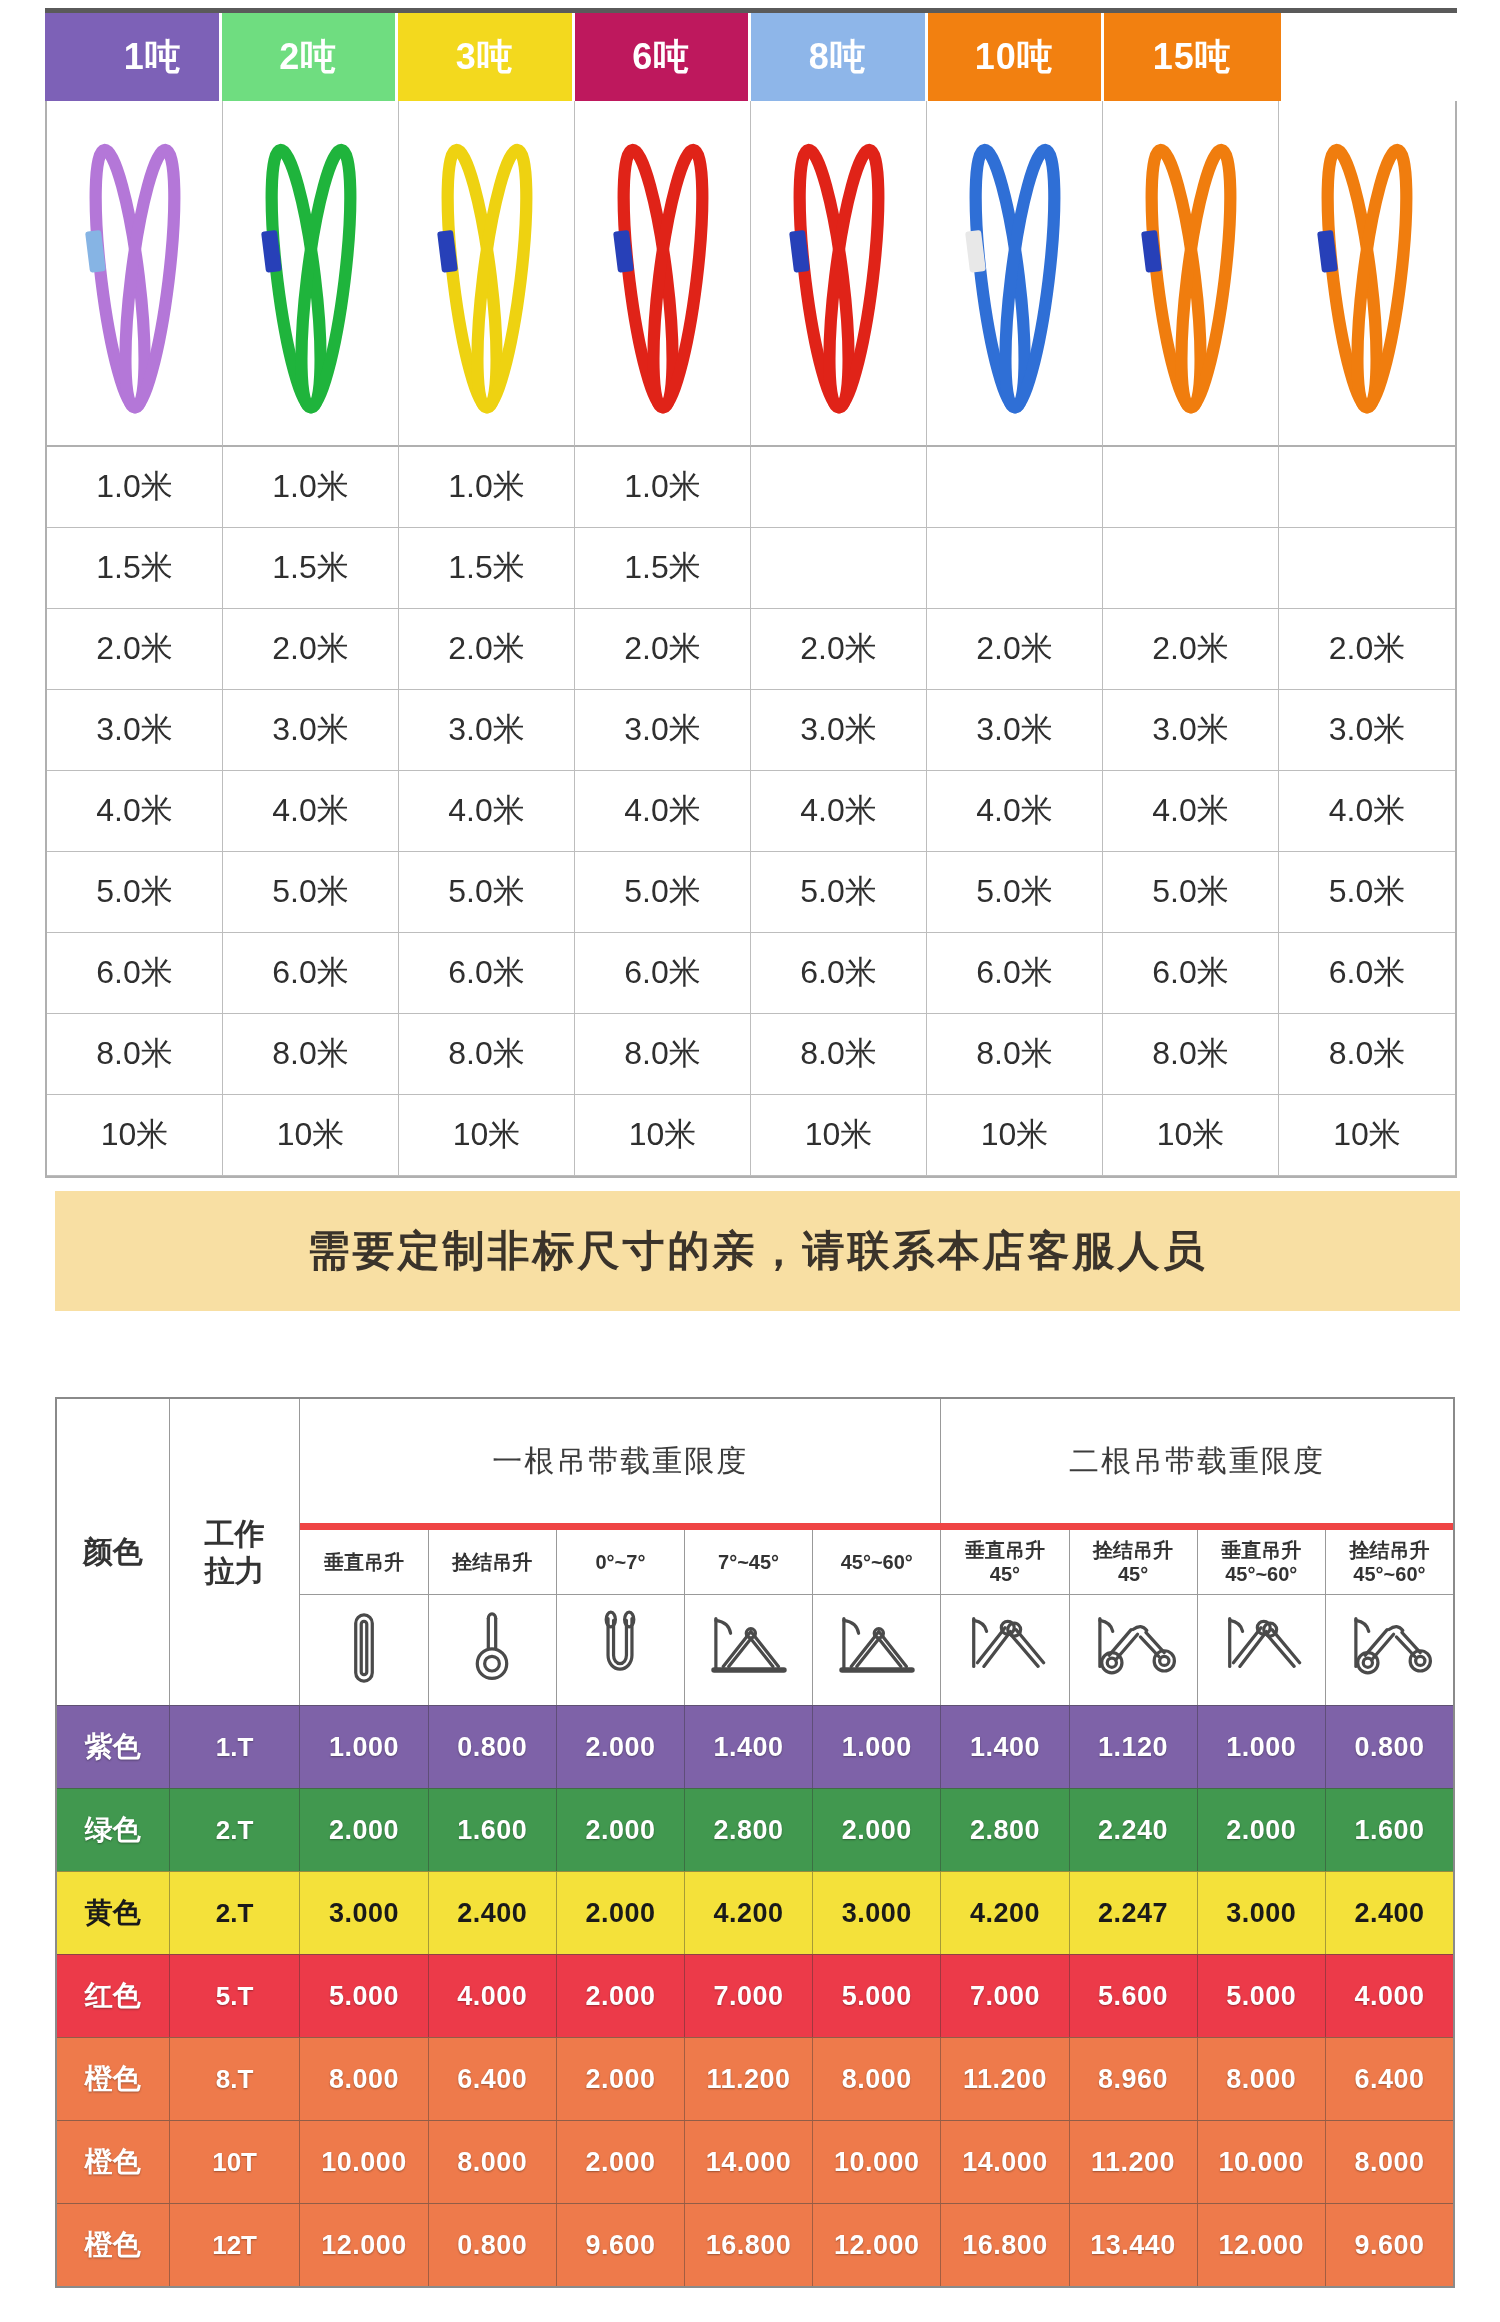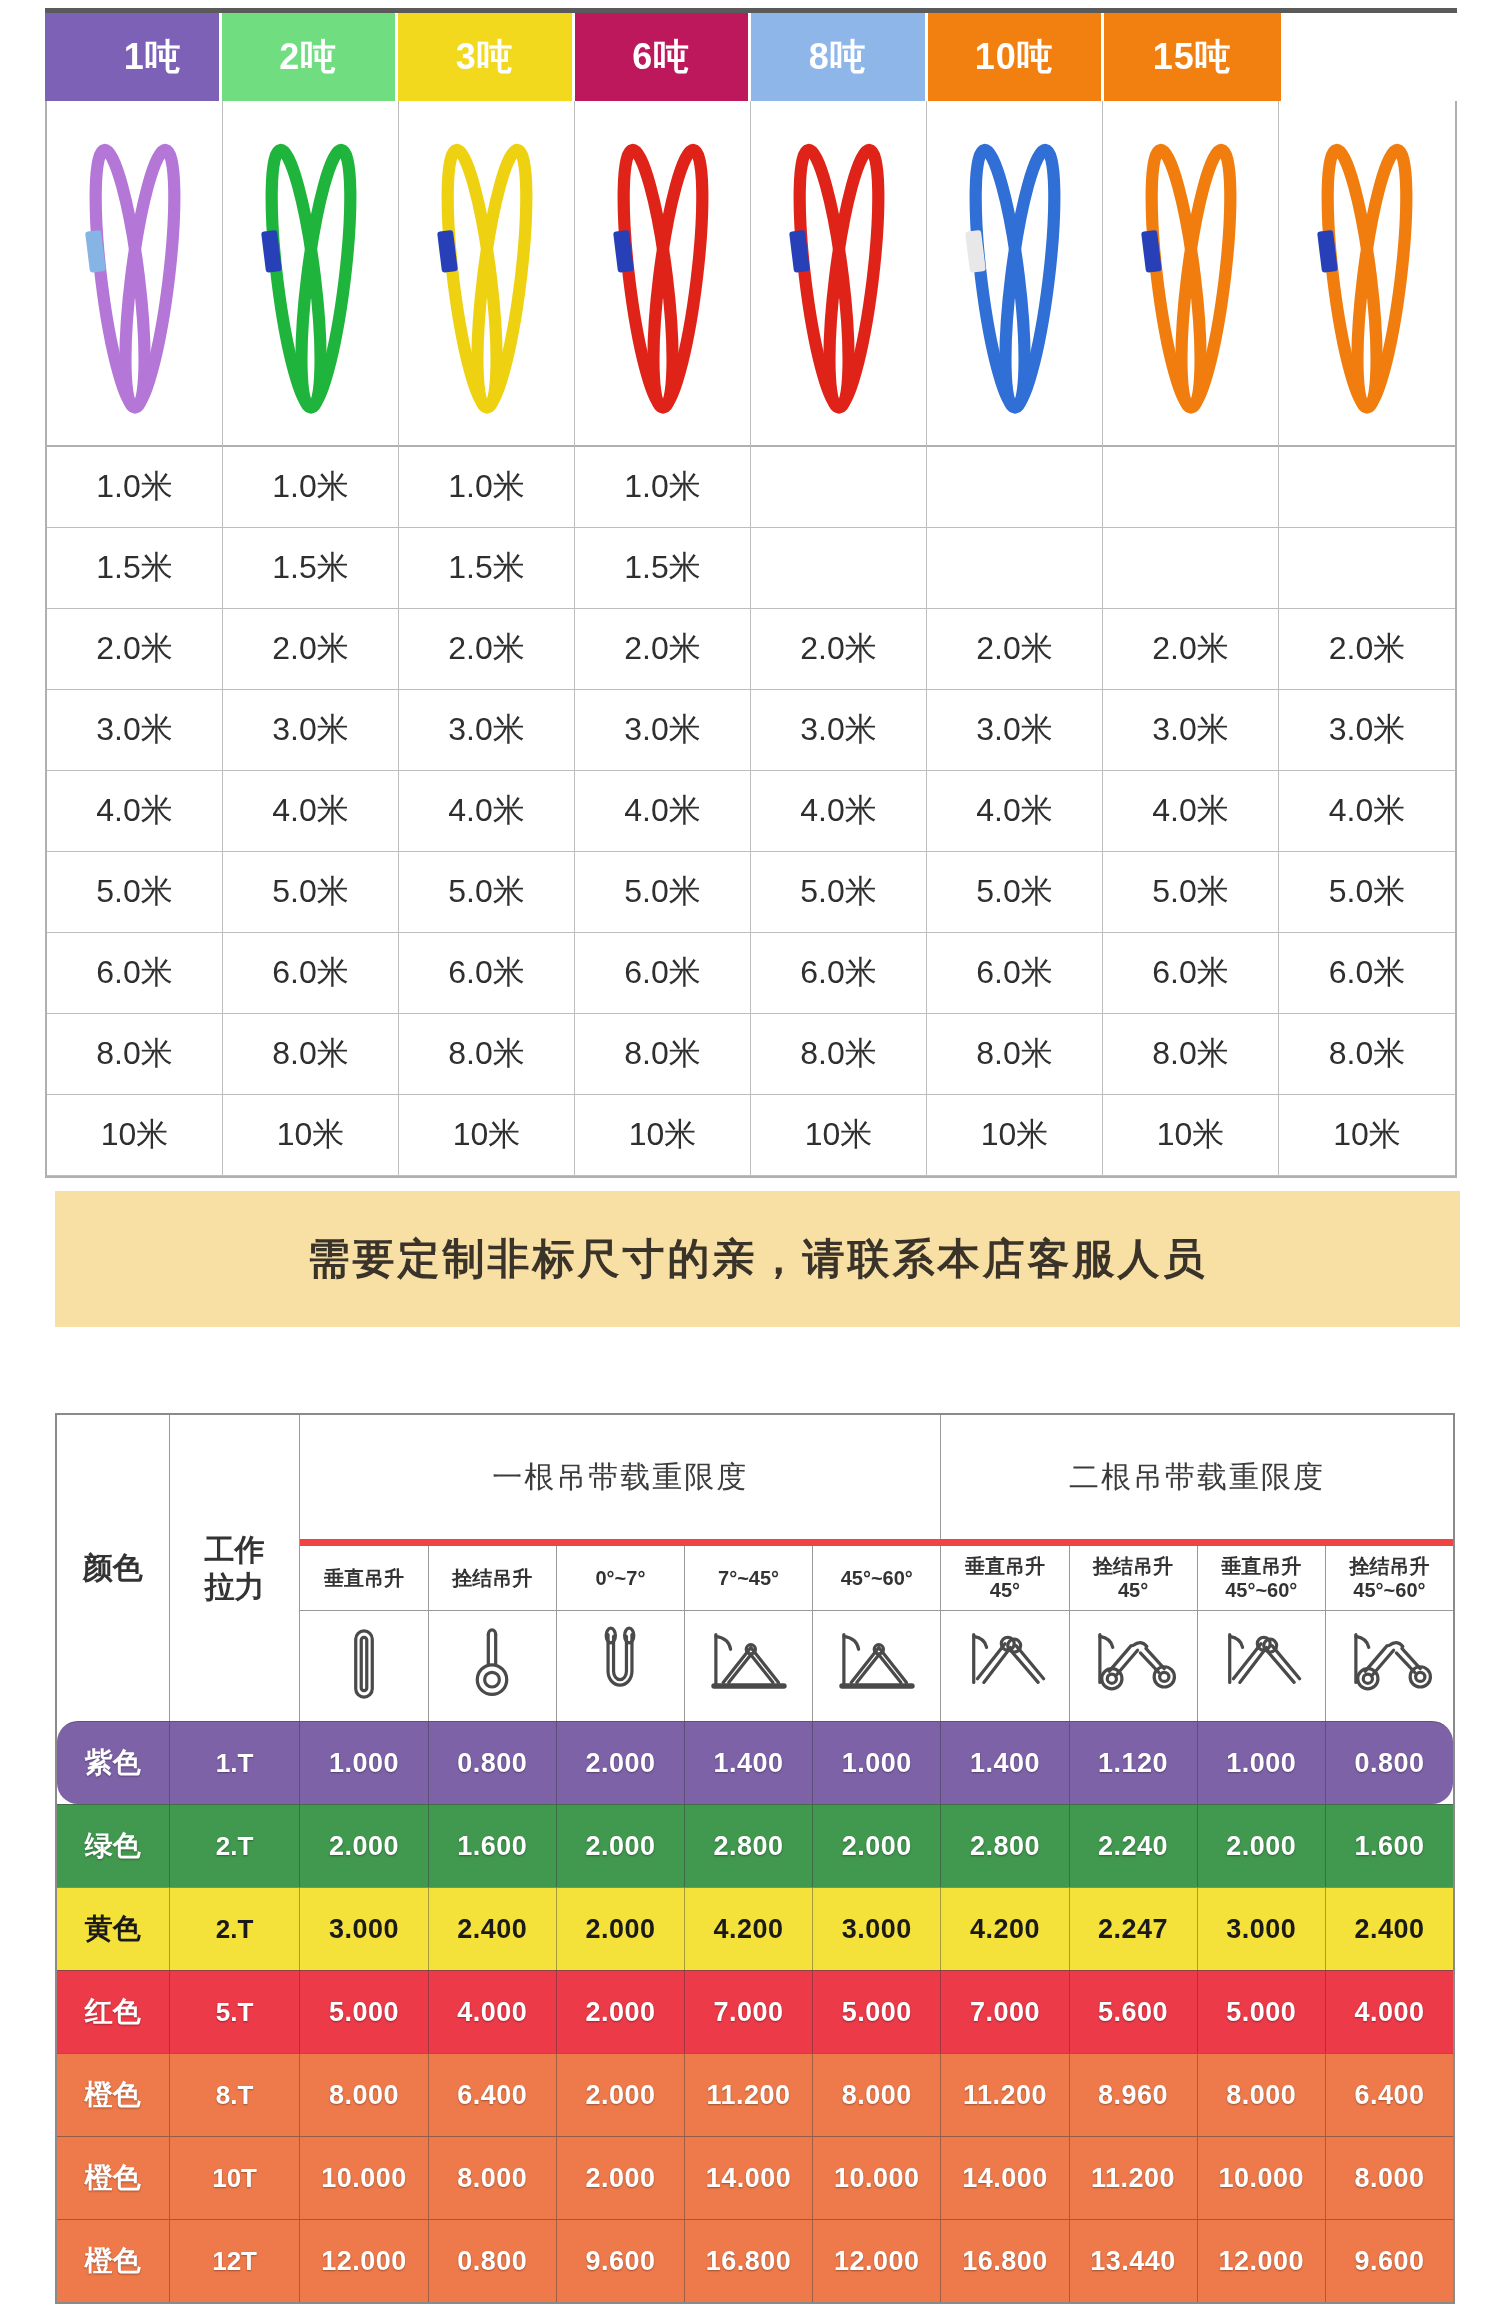--- a/index.html
+++ b/index.html
@@ -20,21 +20,21 @@
     height:344px;display:flex;align-items:center;justify-content:center;
     border-right:1px solid #bdbdbd;border-bottom:2px solid #b0b0b0;overflow:hidden;
   }
   .len-cell{
     height:80px;display:flex;align-items:center;justify-content:center;
     font-size:32px;color:#2f2f2f;border-right:1px solid #bdbdbd;border-bottom:1px solid #bdbdbd;
   }
   .size-body > div:nth-child(8n){border-right:none;}
   
   .banner{
-    margin:13px 40px 0 55px;height:136px;display:flex;align-items:center;justify-content:center;
+    margin:13px 40px 0 55px;height:120px;display:flex;align-items:center;justify-content:center;
     font-size:42px;font-weight:700;color:#3a332a;letter-spacing:3px;
   }
   
   .load-table{margin:86px 45px 0 55px;border:2px solid #8a8a8a;background:#fff;}
   .lt-head{display:flex;height:306px;}
   .corner{display:flex;flex-direction:column;align-items:center;justify-content:center;
     font-size:30px;font-weight:600;color:#333;border-right:1px solid #999;line-height:1.25;}
   .c0{width:8%;}
   .c1{width:9.3%;}
   .lt-right{flex:1;display:flex;flex-direction:column;}
@@ -366,21 +366,21 @@
                   <circle cx="27" cy="58" r="5"></circle>
    <circle cx="84" cy="56" r="11"></circle>
                   <circle cx="84" cy="56" r="5"></circle>
                 </g>
               </svg></span>
           </div>
         </div>
     </div>
   </div>
   <div class="lt-rows" id="lt-rows">
-      <div class="lt-row light" style="background: rgb(126, 98, 168); color: rgb(255, 255, 255); border-radius: 21px;">
+      <div class="lt-row light" style="background: rgb(126, 98, 168); color: rgb(255, 255, 255);">
         <div class="lc c0">紫色</div>
         <div class="lc c1">1.T</div>
         <div class="lc cell">1.000</div>
         <div class="lc cell">0.800</div>
         <div class="lc cell">2.000</div>
         <div class="lc cell">1.400</div>
         <div class="lc cell">1.000</div>
         <div class="lc cell">1.400</div>
         <div class="lc cell">1.120</div>
         <div class="lc cell">1.000</div>

